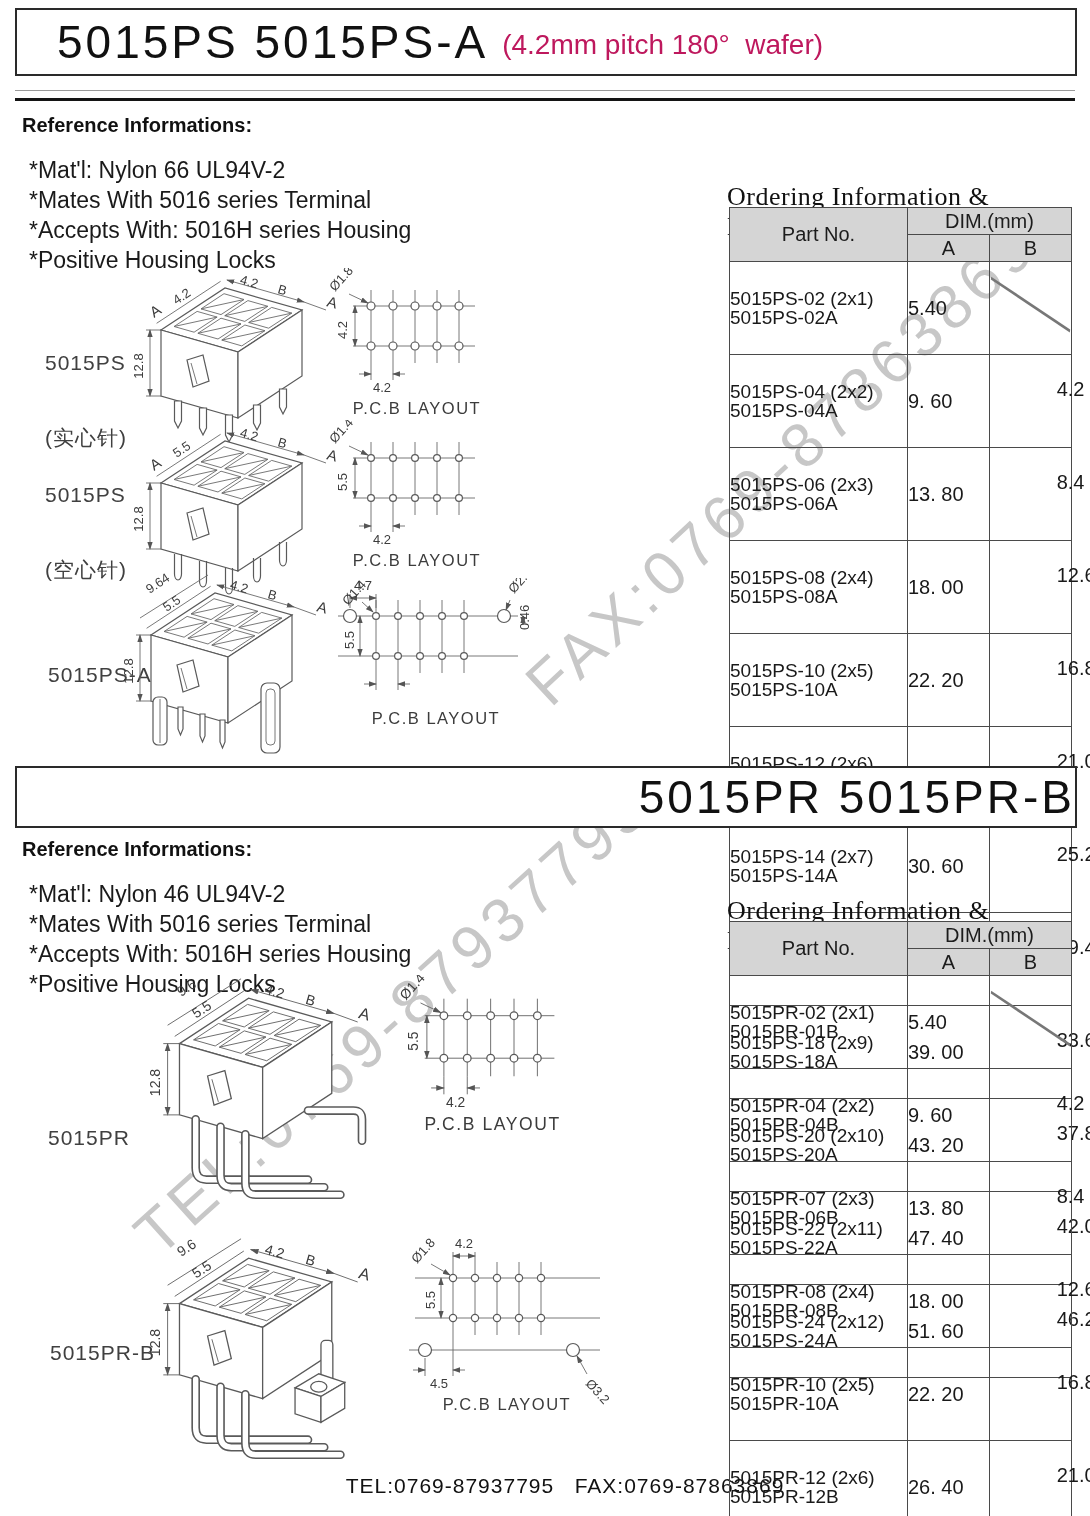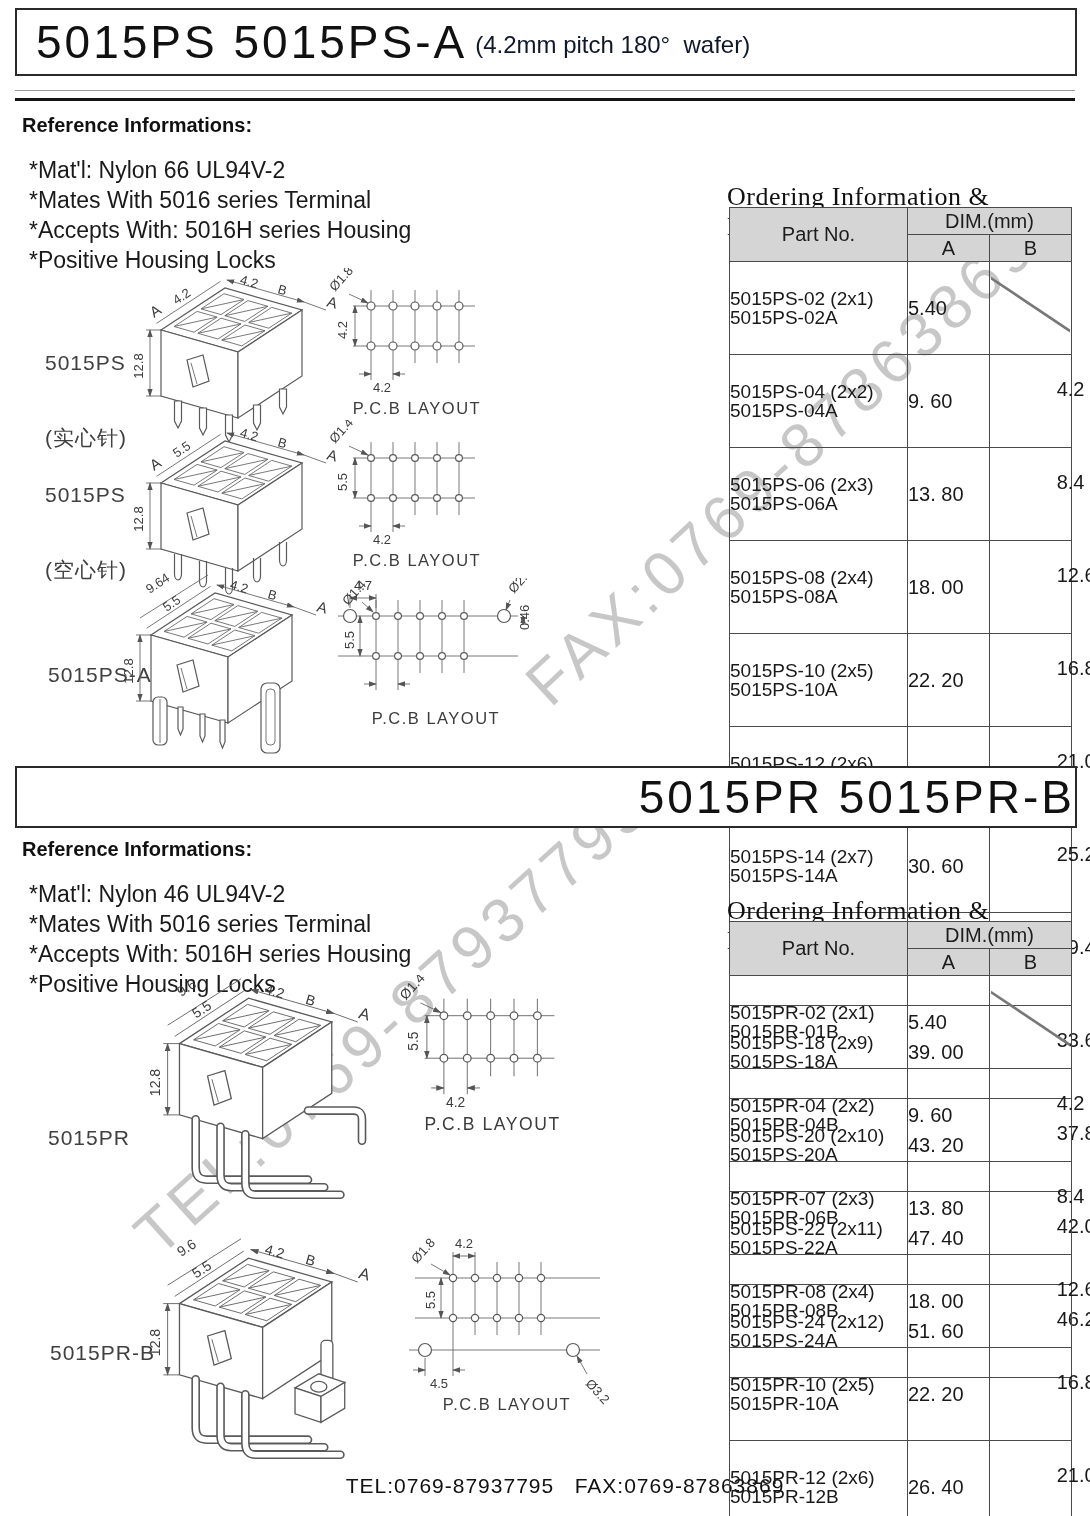--- a/index.html
+++ b/index.html
@@ -7,22 +7,22 @@
         font-family:"Liberation Sans","DejaVu Sans",sans-serif;color:#1c1c1c;}
   .layer{position:absolute;z-index:1;}
   
   .wm{position:absolute;z-index:0;color:#c7c7c7;font-size:62px;letter-spacing:6px;
       white-space:pre;transform-origin:0 100%;font-family:"Liberation Sans",sans-serif;}
   .wm-tel{left:168px;top:1198px;transform:rotate(-42deg);}
   .wm-fax{left:560px;top:648px;transform:rotate(-43deg);}
   
   .title-box{position:absolute;left:15px;width:1058px;border:2px solid #2a2a2a;
              background:#fff;display:flex;align-items:center;}
-  .title-box .big{font-size:46px;letter-spacing:3px;color:#111;margin-left:19px;white-space:pre;}
-  .title-box .small{font-size:24px;color:#0f172a;margin-left:8px;white-space:pre;padding-top:6px;}
+  .title-box .big{font-size:46px;letter-spacing:3px;color:#111;margin-left:40px;white-space:pre;}
+  .title-box .small{font-size:28px;color:#be185d;margin-left:14px;white-space:pre;padding-top:6px;}
   .tb1{top:8px;height:64px;}
   .tb2{top:766px;height:58px;justify-content:flex-end;}
   
   .rule-thin{position:absolute;left:15px;width:1060px;height:0;border-top:1.5px solid #9a9a9a;top:90px;}
   .rule-thick{position:absolute;left:15px;width:1060px;height:0;border-top:3.5px solid #141414;top:98px;}
   
   .ref-h{position:absolute;left:22px;font-size:20px;font-weight:bold;color:#111;}
   .ref-list{position:absolute;left:24px;list-style:none;margin:5px;padding:0;font-size:23px;color:#1a1a1a;}
   .ref-list li{height:30px;line-height:30px;white-space:pre;}
   

